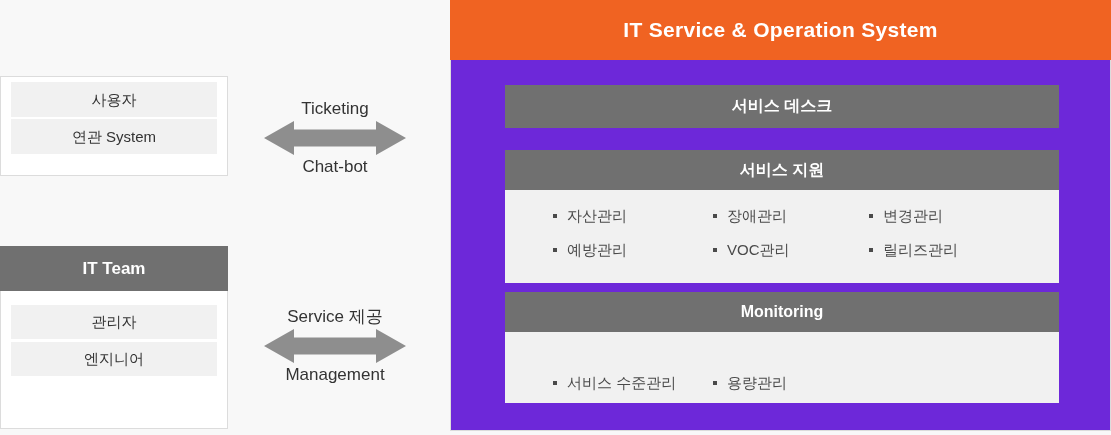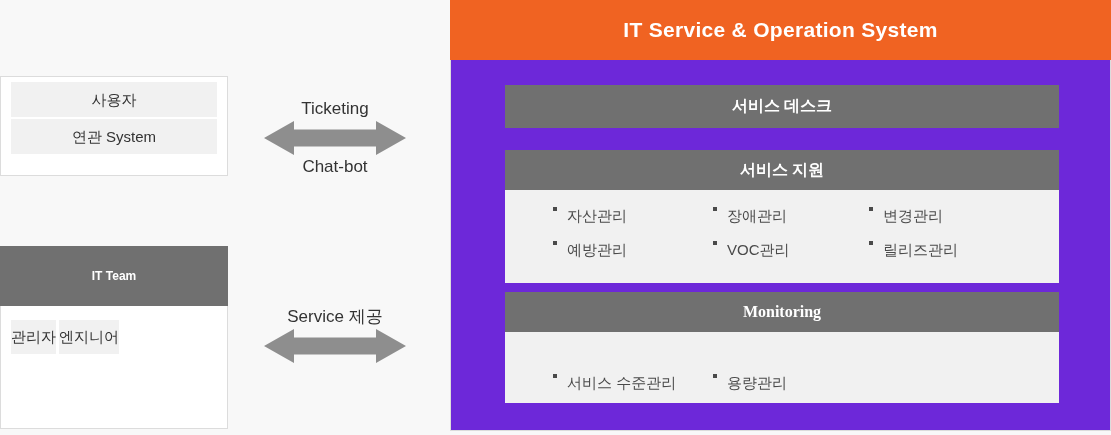--- a/index.html
+++ b/index.html
@@ -27,28 +27,28 @@
   }
 
   
   .itteam-box {
     position: absolute; left: 0; top: 246px;
     width: 228px; height: 183px;
     background: #FFFFFF; border: 1px solid #DCDCDC;
     box-sizing: border-box;
   }
   .itteam-header {
-    height: 60px; margin: -1px -1px 0 -1px;
+    height: 45px; margin: -1px -1px 0 -1px;
     background: #707070; color: #FFFFFF;
-    font-size: 12px; font-weight: bold;
+    font-size: 17px; font-weight: bold;
     display: flex; align-items: center; justify-content: center;
   }
   .itteam-body {
     padding: 14px 10px;
-    display: flex; gap: 3px;
+    display: flex; flex-direction: column; gap: 3px;
   }
   .itteam-body .pill { height: 34px; line-height: 34px; }
 
   
   .arrow-group {
     position: absolute; width: 144px;
     display: flex; flex-direction: column; align-items: center;
   }
   .arrow-group.a1 { left: 263px; top: 98px; }
   .arrow-group.a2 { left: 263px; top: 306px; }
@@ -68,38 +68,38 @@
   }
   .panel-header {
     height: 60px; margin: 0 -1px;
     background: #F06322; color: #FFFFFF;
     font-size: 21px; font-weight: bold; letter-spacing: 0.3px;
     display: flex; align-items: center; justify-content: center;
   }
   .gray-bar {
     background: #707070; color: #FFFFFF;
     font-size: 16px; font-weight: bold;
-    display: flex; align-items: center; justify-content: center; font-family: Liberation Serif, serif;
+    display: flex; align-items: center; justify-content: center;
   }
   .bar-desk {
     position: absolute; left: 54px; right: 51px; top: 85px; height: 43px;
   }
   .section { position: absolute; left: 54px; right: 51px; }
   .section-support { top: 150px; }
   .section-monitor { top: 292px; }
   .section .gray-bar { height: 40px; }
   .section-content {
     background: #F1F1F1; box-sizing: border-box;
     display: grid; grid-template-columns: 160px 156px 1fr;
     grid-auto-rows: 34px; align-items: center;
     padding-left: 48px;
   }
   .section-support .section-content { height: 93px; padding-top: 9px; }
   .section-monitor .section-content { height: 71px; padding-top: 34px; }
-  .item { display: flex; align-items: flex-start; font-size: 15px; color: #4A4A4A; white-space: nowrap; }
+  .item { display: flex; align-items: center; font-size: 15px; color: #4A4A4A; white-space: nowrap; }
   .bullet { width: 4px; height: 4px; background: #4A4A4A; margin-right: 10px; flex: none; }
 </style>
 </head>
 <body>
 
 <div class="stage">
 
   <div class="users-box">
     <div class="pill">사용자</div>
     <div class="pill">연관 System</div>
@@ -119,20 +119,21 @@
       <path d="M1,20 L31,3 L31,11.5 L113,11.5 L113,3 L143,20 L113,37 L113,28.5 L31,28.5 L31,37 Z" fill="#8E8E8E"></path>
     </svg>
     <div class="arrow-label">Chat-bot</div>
   </div>
 
   <div class="arrow-group a2">
     <div class="arrow-label">Service 제공</div>
     <svg class="double-arrow" width="144" height="40" viewBox="0 0 144 40">
       <path d="M1,20 L31,3 L31,11.5 L113,11.5 L113,3 L143,20 L113,37 L113,28.5 L31,28.5 L31,37 Z" fill="#8E8E8E"></path>
     </svg>
+    <div class="arrow-label">Management</div>
   </div>
 
   <div class="panel">
     <div class="panel-header">IT Service &amp; Operation System</div>
 
     <div class="gray-bar bar-desk">서비스 데스크</div>
 
     <div class="section section-support">
       <div class="gray-bar">서비스 지원</div>
       <div class="section-content">

